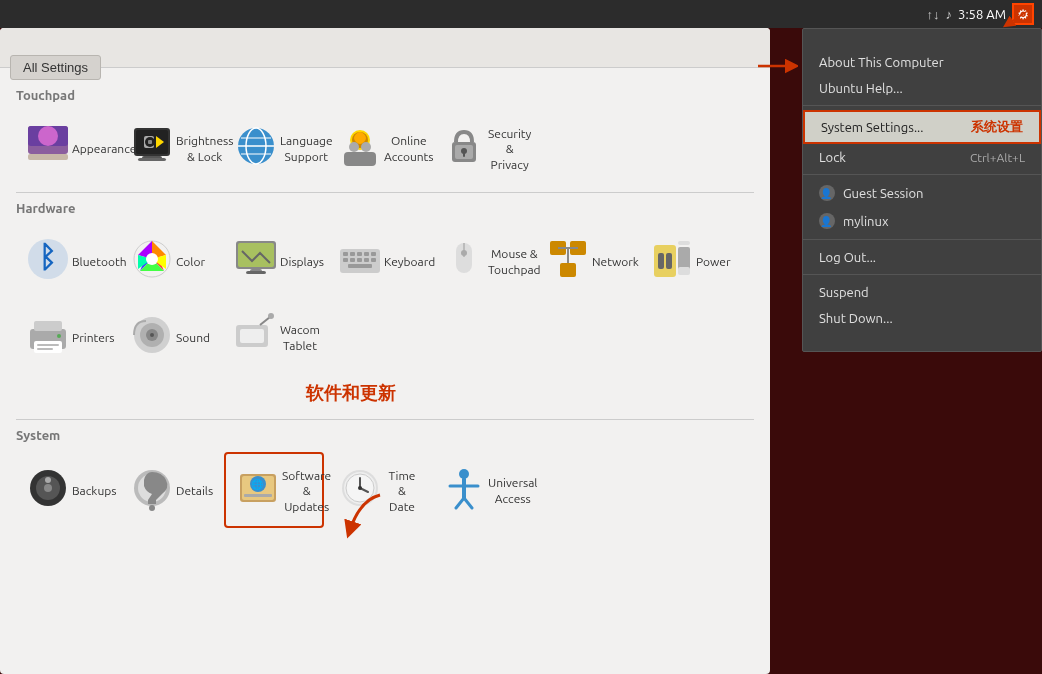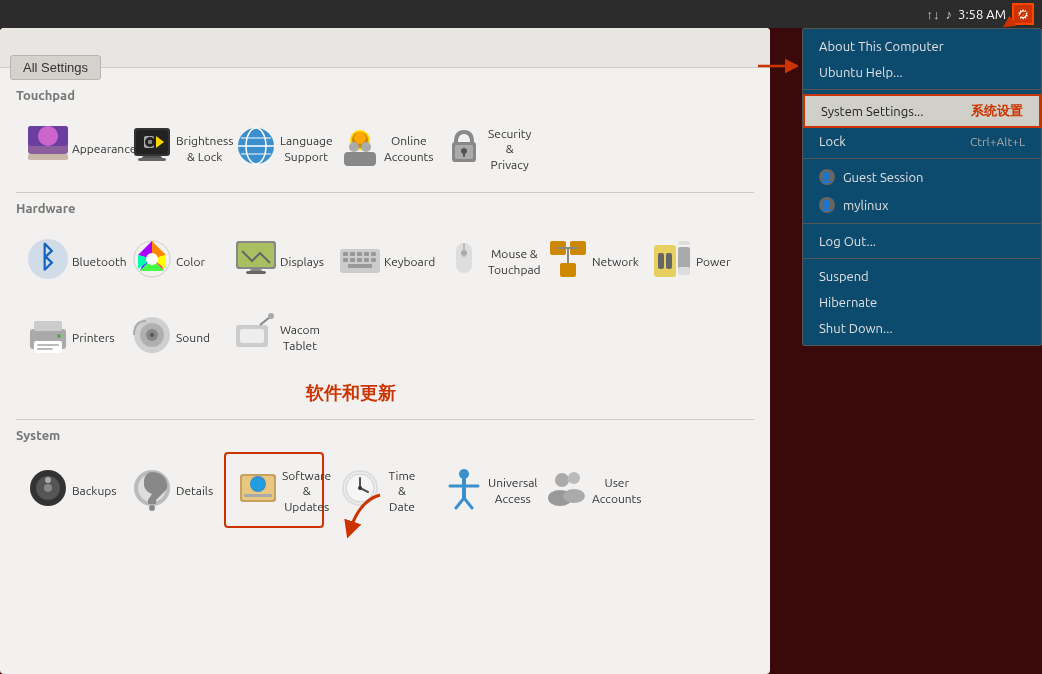--- a/index.html
+++ b/index.html
@@ -179,25 +179,25 @@
       border-top: 1px solid #ccc;
       margin: 8px 0;
     }
 
     
     .dropdown-menu {
       position: absolute;
       top: 28px;
       right: 0;
       width: 240px;
-      background: #0c4a6e;
+      background: #404040;
       border: 1px solid #555;
       border-radius: 2px;
       z-index: 100;
-      padding: 4px 0;
+      padding: 20px 0;
     }
     .menu-item {
       padding: 6px 16px;
       color: #e0e0e0;
       font-size: 13px;
       cursor: pointer;
       display: flex;
       align-items: center;
       justify-content: space-between;
     }
@@ -531,31 +531,20 @@
             <circle cx="24" cy="10" r="5" fill="#3a8fcc"></circle>
             <line x1="24" y1="15" x2="24" y2="34" stroke="#3a8fcc" stroke-width="4" stroke-linecap="round"></line>
             <line x1="10" y1="22" x2="38" y2="22" stroke="#3a8fcc" stroke-width="3" stroke-linecap="round"></line>
             <line x1="24" y1="34" x2="16" y2="44" stroke="#3a8fcc" stroke-width="3" stroke-linecap="round"></line>
             <line x1="24" y1="34" x2="32" y2="44" stroke="#3a8fcc" stroke-width="3" stroke-linecap="round"></line>
           </svg>
         </div>
         <span class="item-label">Universal Access</span>
       </div>
 
-      <div class="grid-item">
-        <div class="item-icon">
-          <svg width="48" height="48" viewBox="0 0 48 48">
-            <circle cx="18" cy="16" r="7" fill="#aaa"></circle>
-            <circle cx="30" cy="14" r="6" fill="#bbb"></circle>
-            <ellipse cx="16" cy="34" rx="12" ry="8" fill="#999"></ellipse>
-            <ellipse cx="30" cy="32" rx="11" ry="7" fill="#aaa"></ellipse>
-          </svg>
-        </div>
-        <span class="item-label">User Accounts</span>
-      </div>
     </div>
   </div>
 </div>
 
 <div style="position:absolute; top:490px; left:330px; z-index:20; pointer-events:none;">
   <svg width="60" height="60" viewBox="0 0 60 60">
     <defs>
       <marker id="arrowhead" markerWidth="6" markerHeight="6" refX="3" refY="3" orient="auto">
         <path d="M0,0 L0,6 L6,3 Z" fill="#cc3300"></path>
       </marker>
@@ -618,18 +607,15 @@
   </div>
   <hr class="menu-separator">
   <div class="menu-item">
     <span>Log Out...</span>
   </div>
   <hr class="menu-separator">
   <div class="menu-item">
     <span>Suspend</span>
   </div>
   <div class="menu-item">
-    <span>Hibernate</span>
-  </div>
-  <div class="menu-item">
     <span>Shut Down...</span>
   </div>
 </div>
 
 </body></html>

